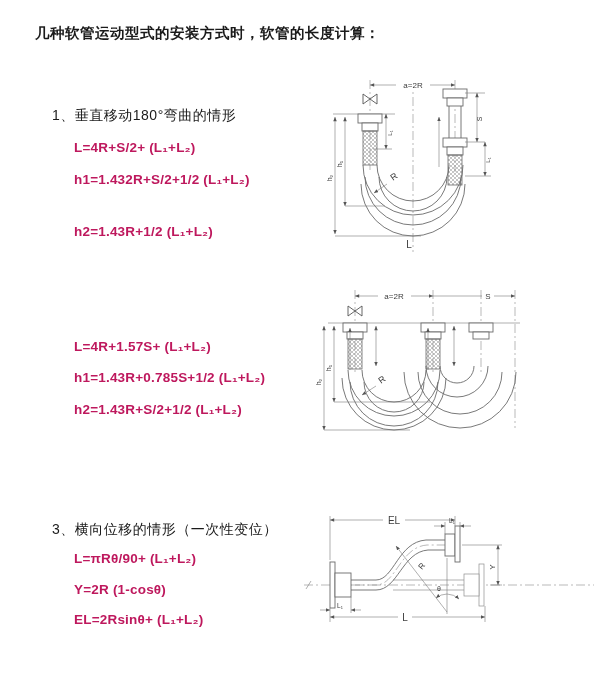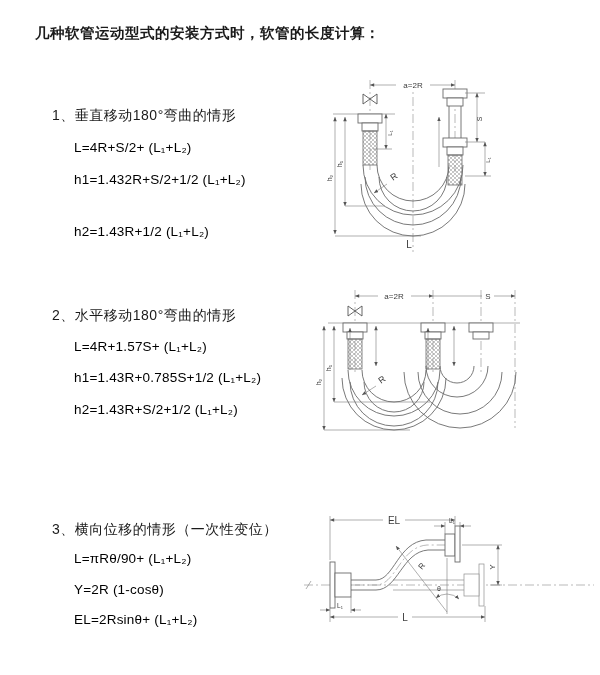--- a/index.html
+++ b/index.html
@@ -1,41 +1,40 @@
 <!DOCTYPE html>
 <html><head>
 <meta charset="utf-8">
 <style>
   html,body{margin:0;padding:0;background:#f4f4f2;}
   #page{position:relative;width:600px;height:675px;background:#ffffff;overflow:hidden;
         font-family:"Liberation Sans","DejaVu Sans",sans-serif;color:#1a1a1a;}
   .title{position:absolute;left:35px;top:24px;font-size:14.5px;font-weight:bold;letter-spacing:0.5px;}
   .sec-heading{position:absolute;font-size:14px;font-weight:normal;letter-spacing:0.5px;}
-  .formula{position:absolute;font-size:13.5px;font-weight:400;letter-spacing:0.2px;color:#000000;}
+  .formula{position:absolute;font-size:13.5px;font-weight:700;letter-spacing:0.2px;color:#be185d;}
   svg{position:absolute;overflow:visible;}
   svg text{font-family:"Liberation Sans","DejaVu Sans",sans-serif;fill:#3c3c3c;}
   .dln{stroke:#6a6a6a;stroke-width:0.9;fill:none;}          
   .thin{stroke:#7a7a7a;stroke-width:0.6;fill:none;}         
   .cl{stroke:#8a8a8a;stroke-width:0.6;fill:none;stroke-dasharray:9 3 2 3;} 
   .ghost{stroke:#8f8f8f;stroke-width:0.7;fill:none;}
   .fit{fill:#ffffff;stroke:#6a6a6a;stroke-width:0.9;}
 </style>
 </head>
 <body>
 
 <div id="page">
 
   <div class="title">几种软管运动型式的安装方式时，软管的长度计算：</div>
 
   <div class="sec-heading" style="left:52px;top:107px;">1、垂直移动180°弯曲的情形</div>
   <div class="formula" style="left:74px;top:140px;">L=4R+S/2+ (L₁+L₂)</div>
   <div class="formula" style="left:74px;top:172px;">h1=1.432R+S/2+1/2 (L₁+L₂)</div>
   <div class="formula" style="left:74px;top:204px;margin-top:20px;">h2=1.43R+1/2 (L₁+L₂)</div>
 
-  <div class="sec-heading" style="left:52px;top:307px;">2、水平移动180°弯曲的情形</div>
   <div class="formula" style="left:74px;top:339px;">L=4R+1.57S+ (L₁+L₂)</div>
   <div class="formula" style="left:74px;top:370px;text-align:right;">h1=1.43R+0.785S+1/2 (L₁+L₂)</div>
   <div class="formula" style="left:74px;top:402px;">h2=1.43R+S/2+1/2 (L₁+L₂)</div>
 
   <div class="sec-heading" style="left:52px;top:521px;">3、横向位移的情形（一次性变位）</div>
   <div class="formula" style="left:74px;top:551px;">L=πRθ/90+ (L₁+L₂)</div>
   <div class="formula" style="left:74px;top:582px;">Y=2R (1-cosθ)</div>
   <div class="formula" style="left:74px;top:612px;">EL=2Rsinθ+ (L₁+L₂)</div>
 
   <svg style="left:313px;top:72px;" width="287" height="185" viewBox="0 0 287 185">

